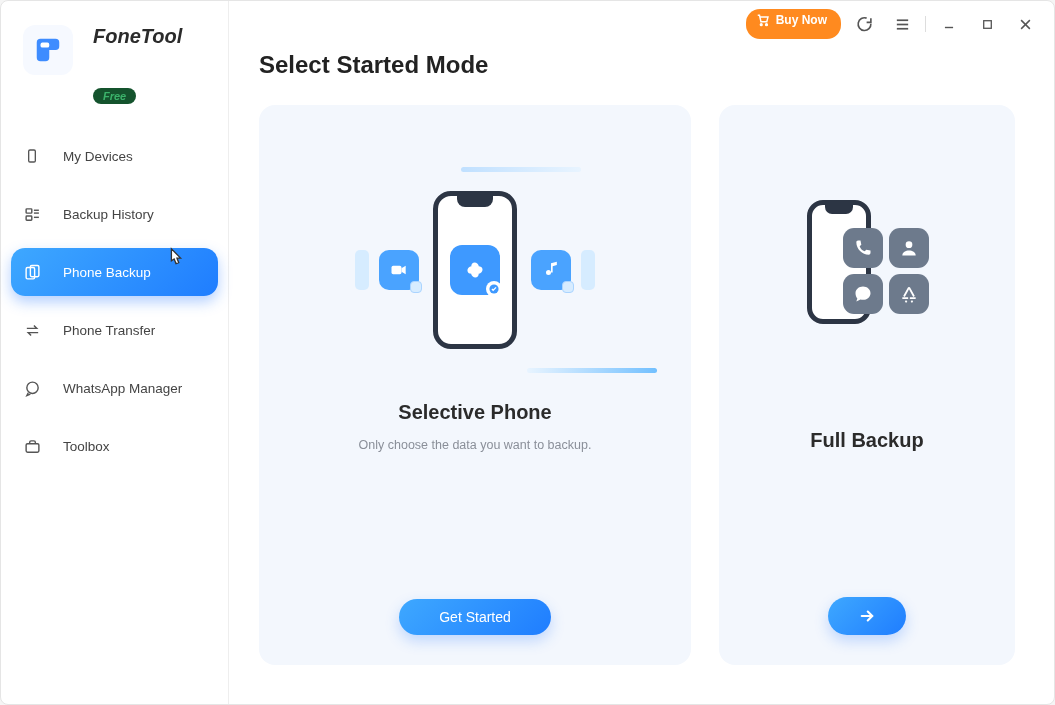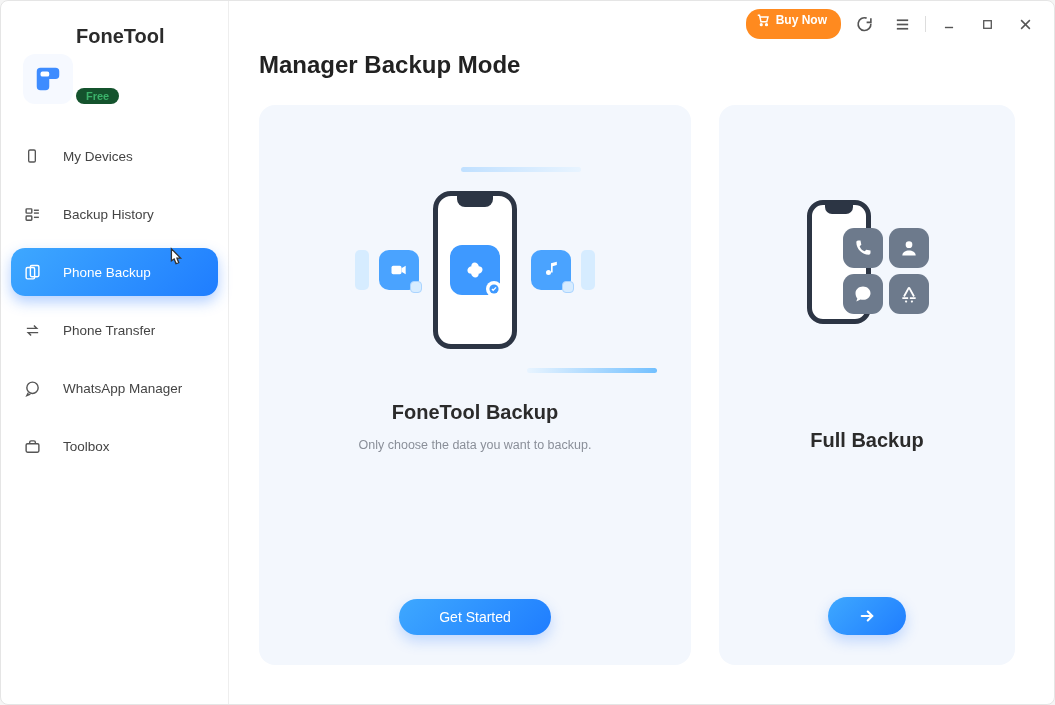--- a/index.html
+++ b/index.html
@@ -51,23 +51,24 @@
   .tb-sep { width: 1px; height: 16px; background: #ddd; }
   
   .sidebar {
     width: 228px;
     height: 100%;
     border-right: 1px solid #eee;
     padding-top: 24px;
   }
   .logo-row {
     display: flex;
-    align-items: flex-end;
-    gap: 3px;
+    align-items: flex-start;
+    gap: 20px;
     padding: 0 0 8px 22px;
+    font-style: italic;
   }
   .logo-box {
     width: 50px; height: 50px;
     background: #f6f9ff;
     border-radius: 12px;
     display: flex; align-items: center; justify-content: center;
   }
   .brand-col { display: flex; flex-direction: column; gap: 4px; }
   .brand {
     font-size: 20px;
@@ -350,21 +351,21 @@
         <span>Toolbox</span>
       </div>
     </div>
   </div>
 
   <svg class="cursor-ptr" width="22" height="24" viewBox="0 0 24 26">
       <path fill="#fff" stroke="#333" stroke-width="1.4" d="M7 2v13l3-2 2 5 3-1-2-5h4z"></path>
     </svg>
 
   <div class="main">
-    <div class="page-title">Manager Backup Mode</div>
+    <div class="page-title">Select Started Mode</div>
 
     <div class="cards">
 
       <div class="card card-left">
         <div class="illus-area">
           <div class="dash top"></div>
           <div class="illus-row">
             <div class="flank" style="margin-right:10px"></div>
             <div class="side-tile side-left">
               <svg width="20" height="20" viewBox="0 0 24 24" fill="#fff">
@@ -390,21 +391,21 @@
             <div class="side-tile side-right">
               <svg width="20" height="20" viewBox="0 0 24 24" fill="#fff">
                   <path d="M9 18a3 3 0 1 1 0-6 3 3 0 0 1 0 6zM12 15V4l7-2v4l-5 1.5V15"></path>
                 </svg>
               <div class="corner"></div>
             </div>
             <div class="flank" style="margin-left:10px"></div>
           </div>
           <div class="dash bot"></div>
         </div>
-        <div class="card-title">FoneTool Backup</div>
+        <div class="card-title">Selective Phone</div>
         <div class="card-sub">Only choose the data you want to backup.</div>
         <div class="cta">
           <span>Get Started</span>
         </div>
       </div>
 
       <div class="card card-right">
         <div class="illus-area">
           <div class="right-illus">
             <div class="phone-sm">

